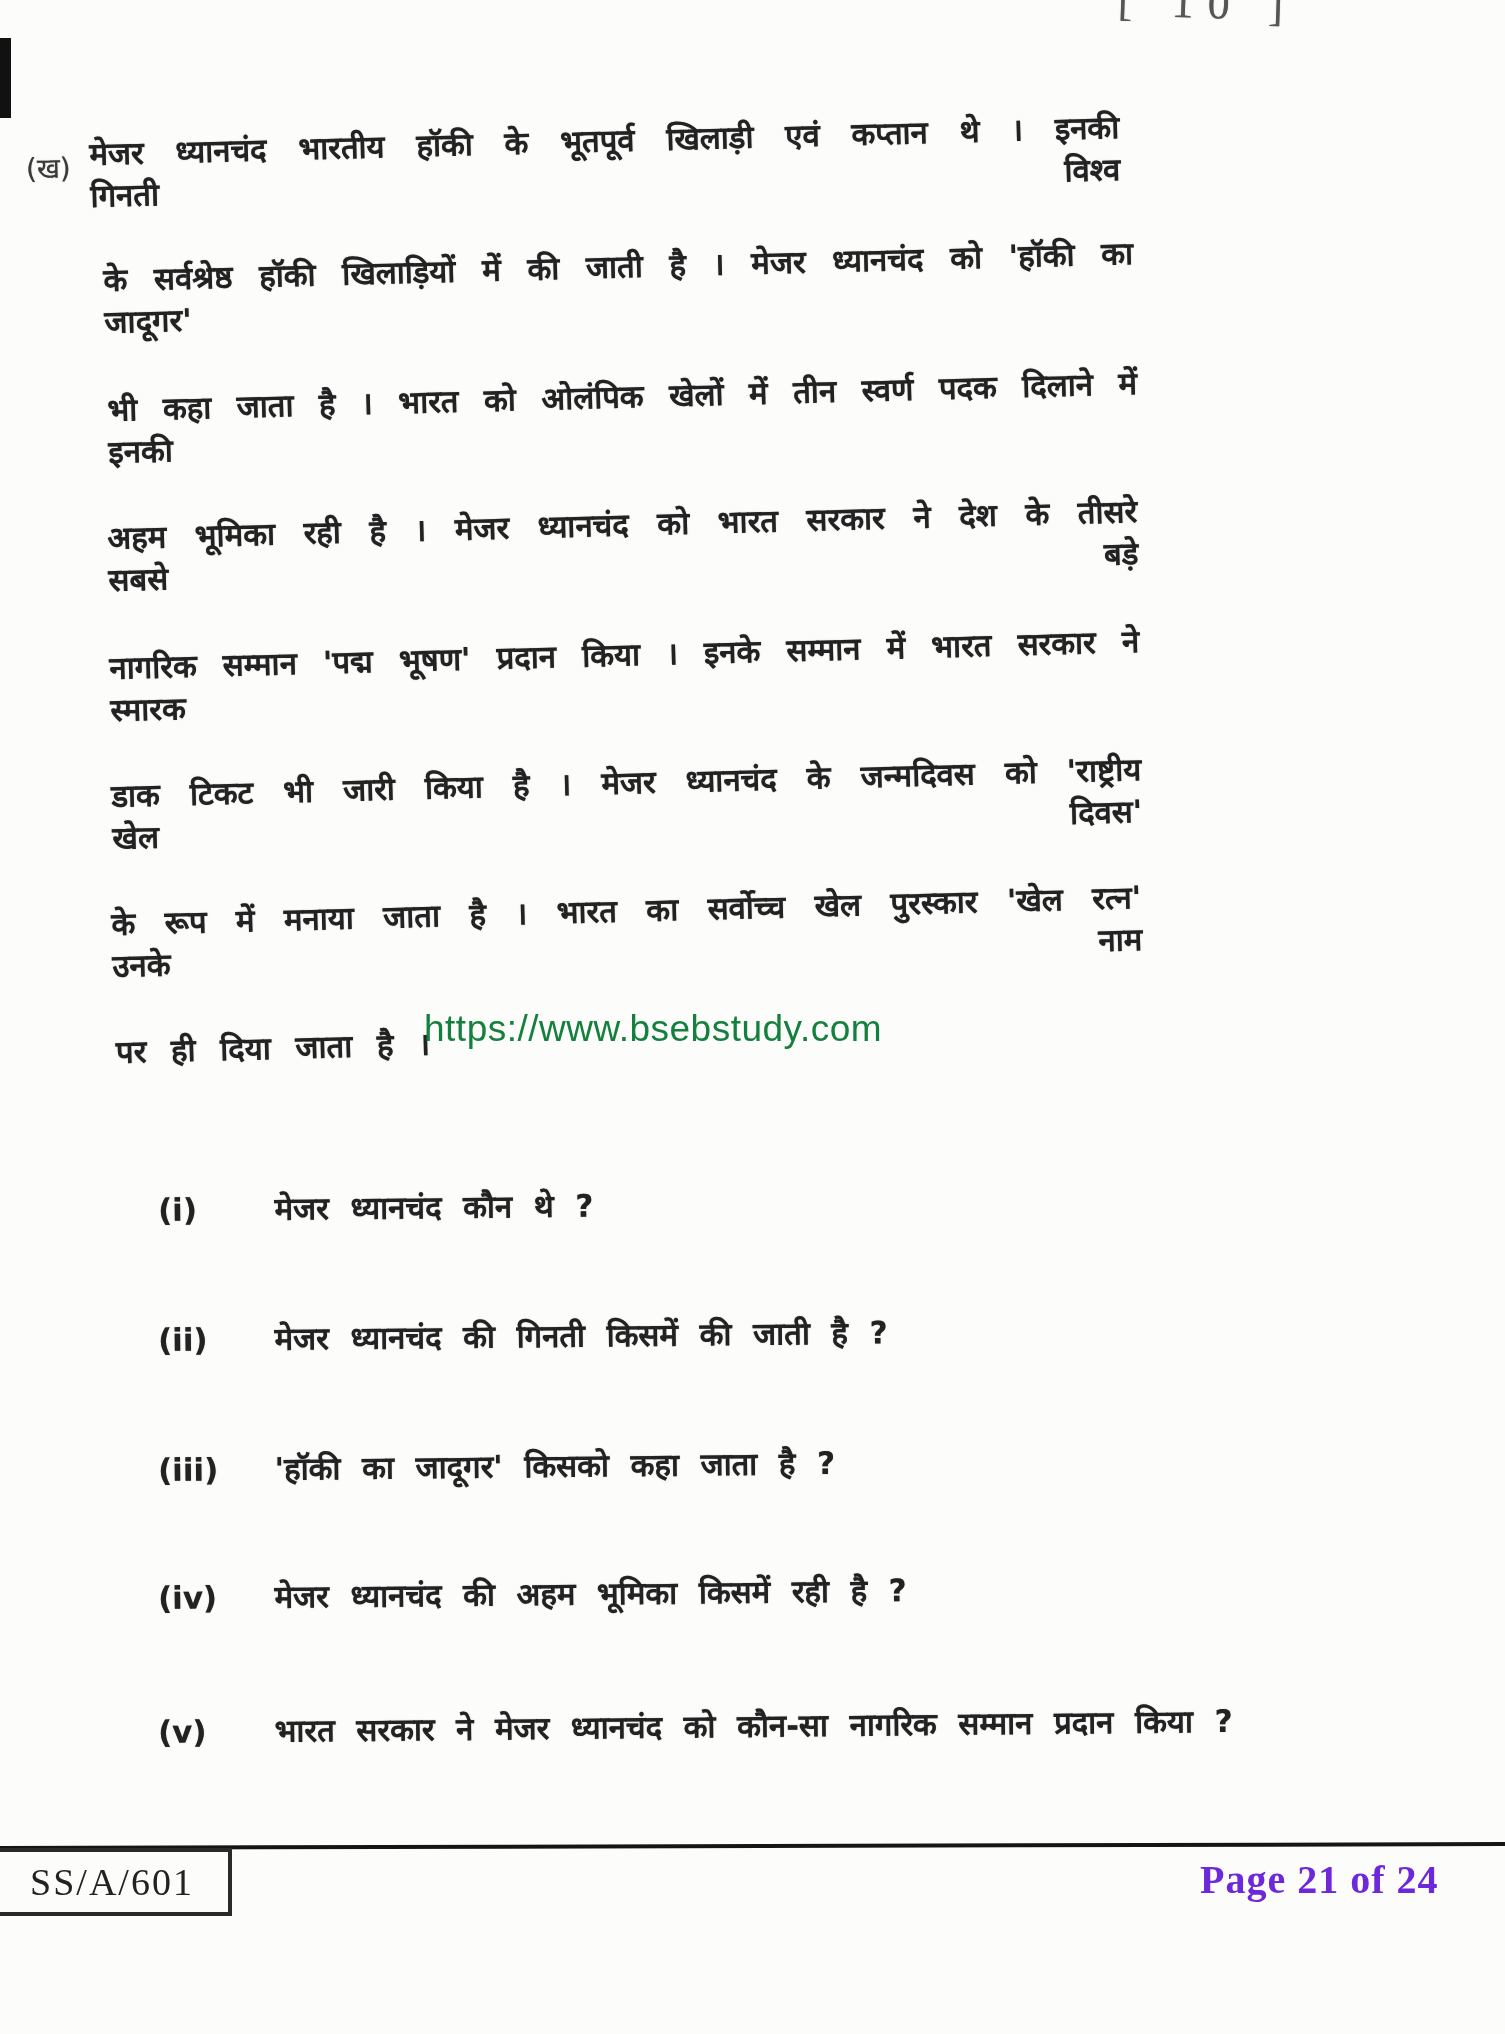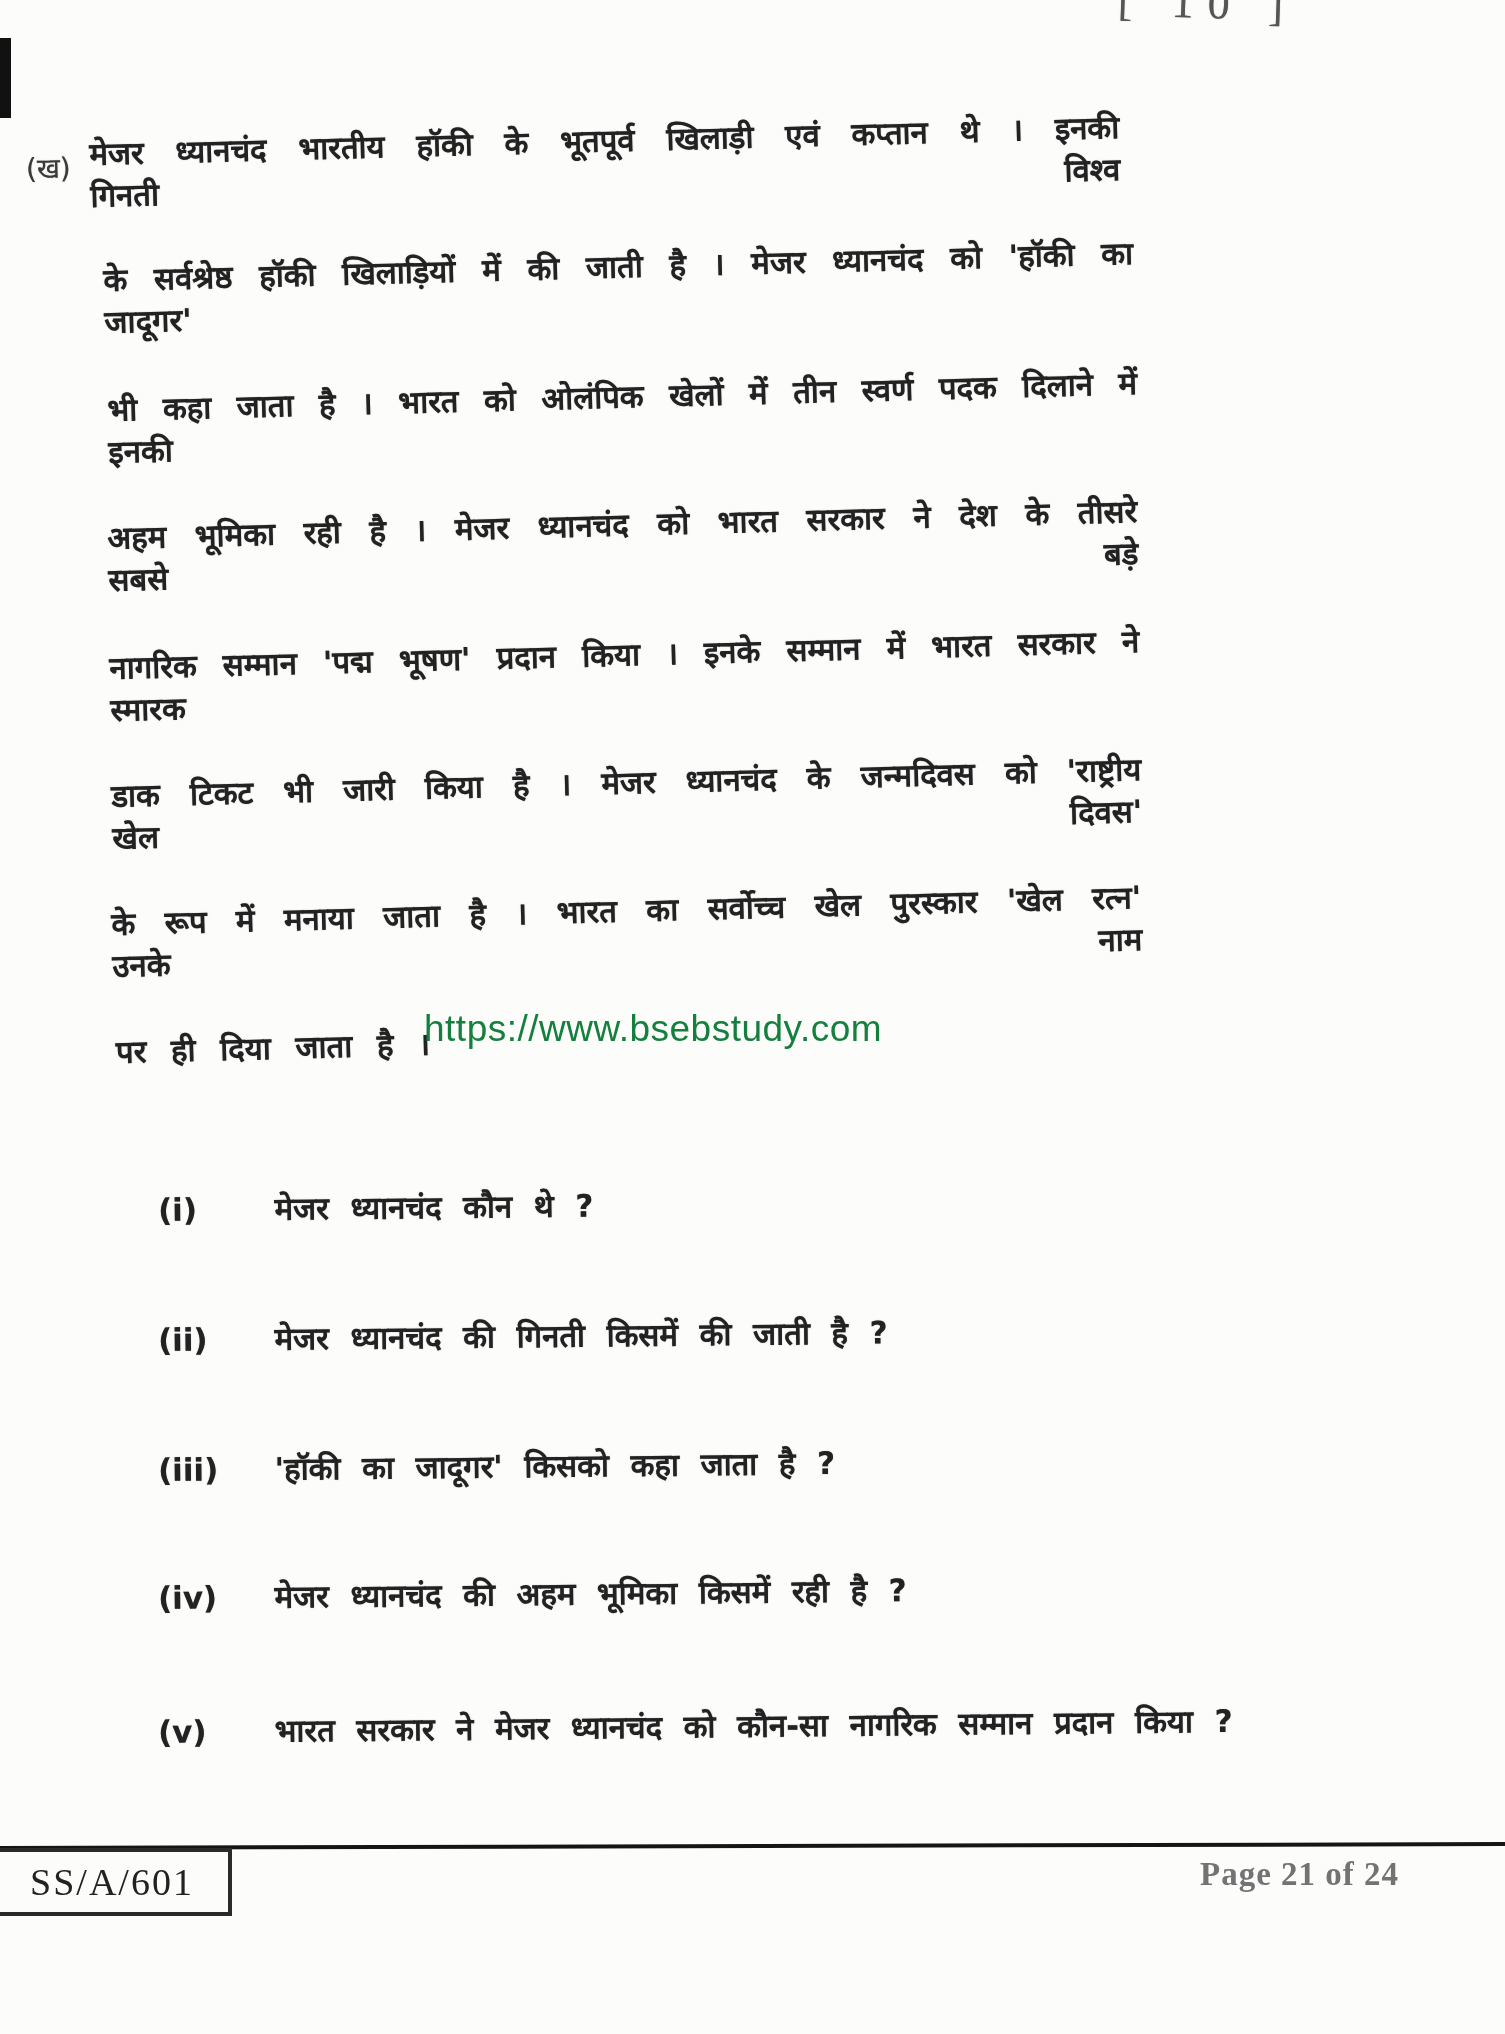--- a/index.html
+++ b/index.html
@@ -36,21 +36,21 @@
   }
   .footer-rule{position:absolute;left:0;top:1844px;width:1505px;height:4px;background:#151515;transform:rotate(-0.15deg);}
   .footer-codebox{
     position:absolute;left:-8px;top:1848px;width:232px;height:60px;
     border:4px solid #2a2a2a;background:#fcfcfb;display:flex;align-items:center;
     justify-content:center;font-family:"Liberation Serif",serif;font-size:38px;
     color:#222;letter-spacing:2px;
   }
   .footer-page{
     position:absolute;left:1200px;top:1856px;font-family:"Liberation Serif",serif;
-    font-weight:bold;font-size:33px;color:#737373;white-space:nowrap;letter-spacing:1px;
+    font-weight:bold;font-size:40px;color:#6d28d9;white-space:nowrap;letter-spacing:1px;
   }
 </style>
 </head>
 <body>
 
 <div class="page">
 
   <div class="corner-bar"></div>
 
   <div class="top-right-mark ink">[ 10 ]</div>

